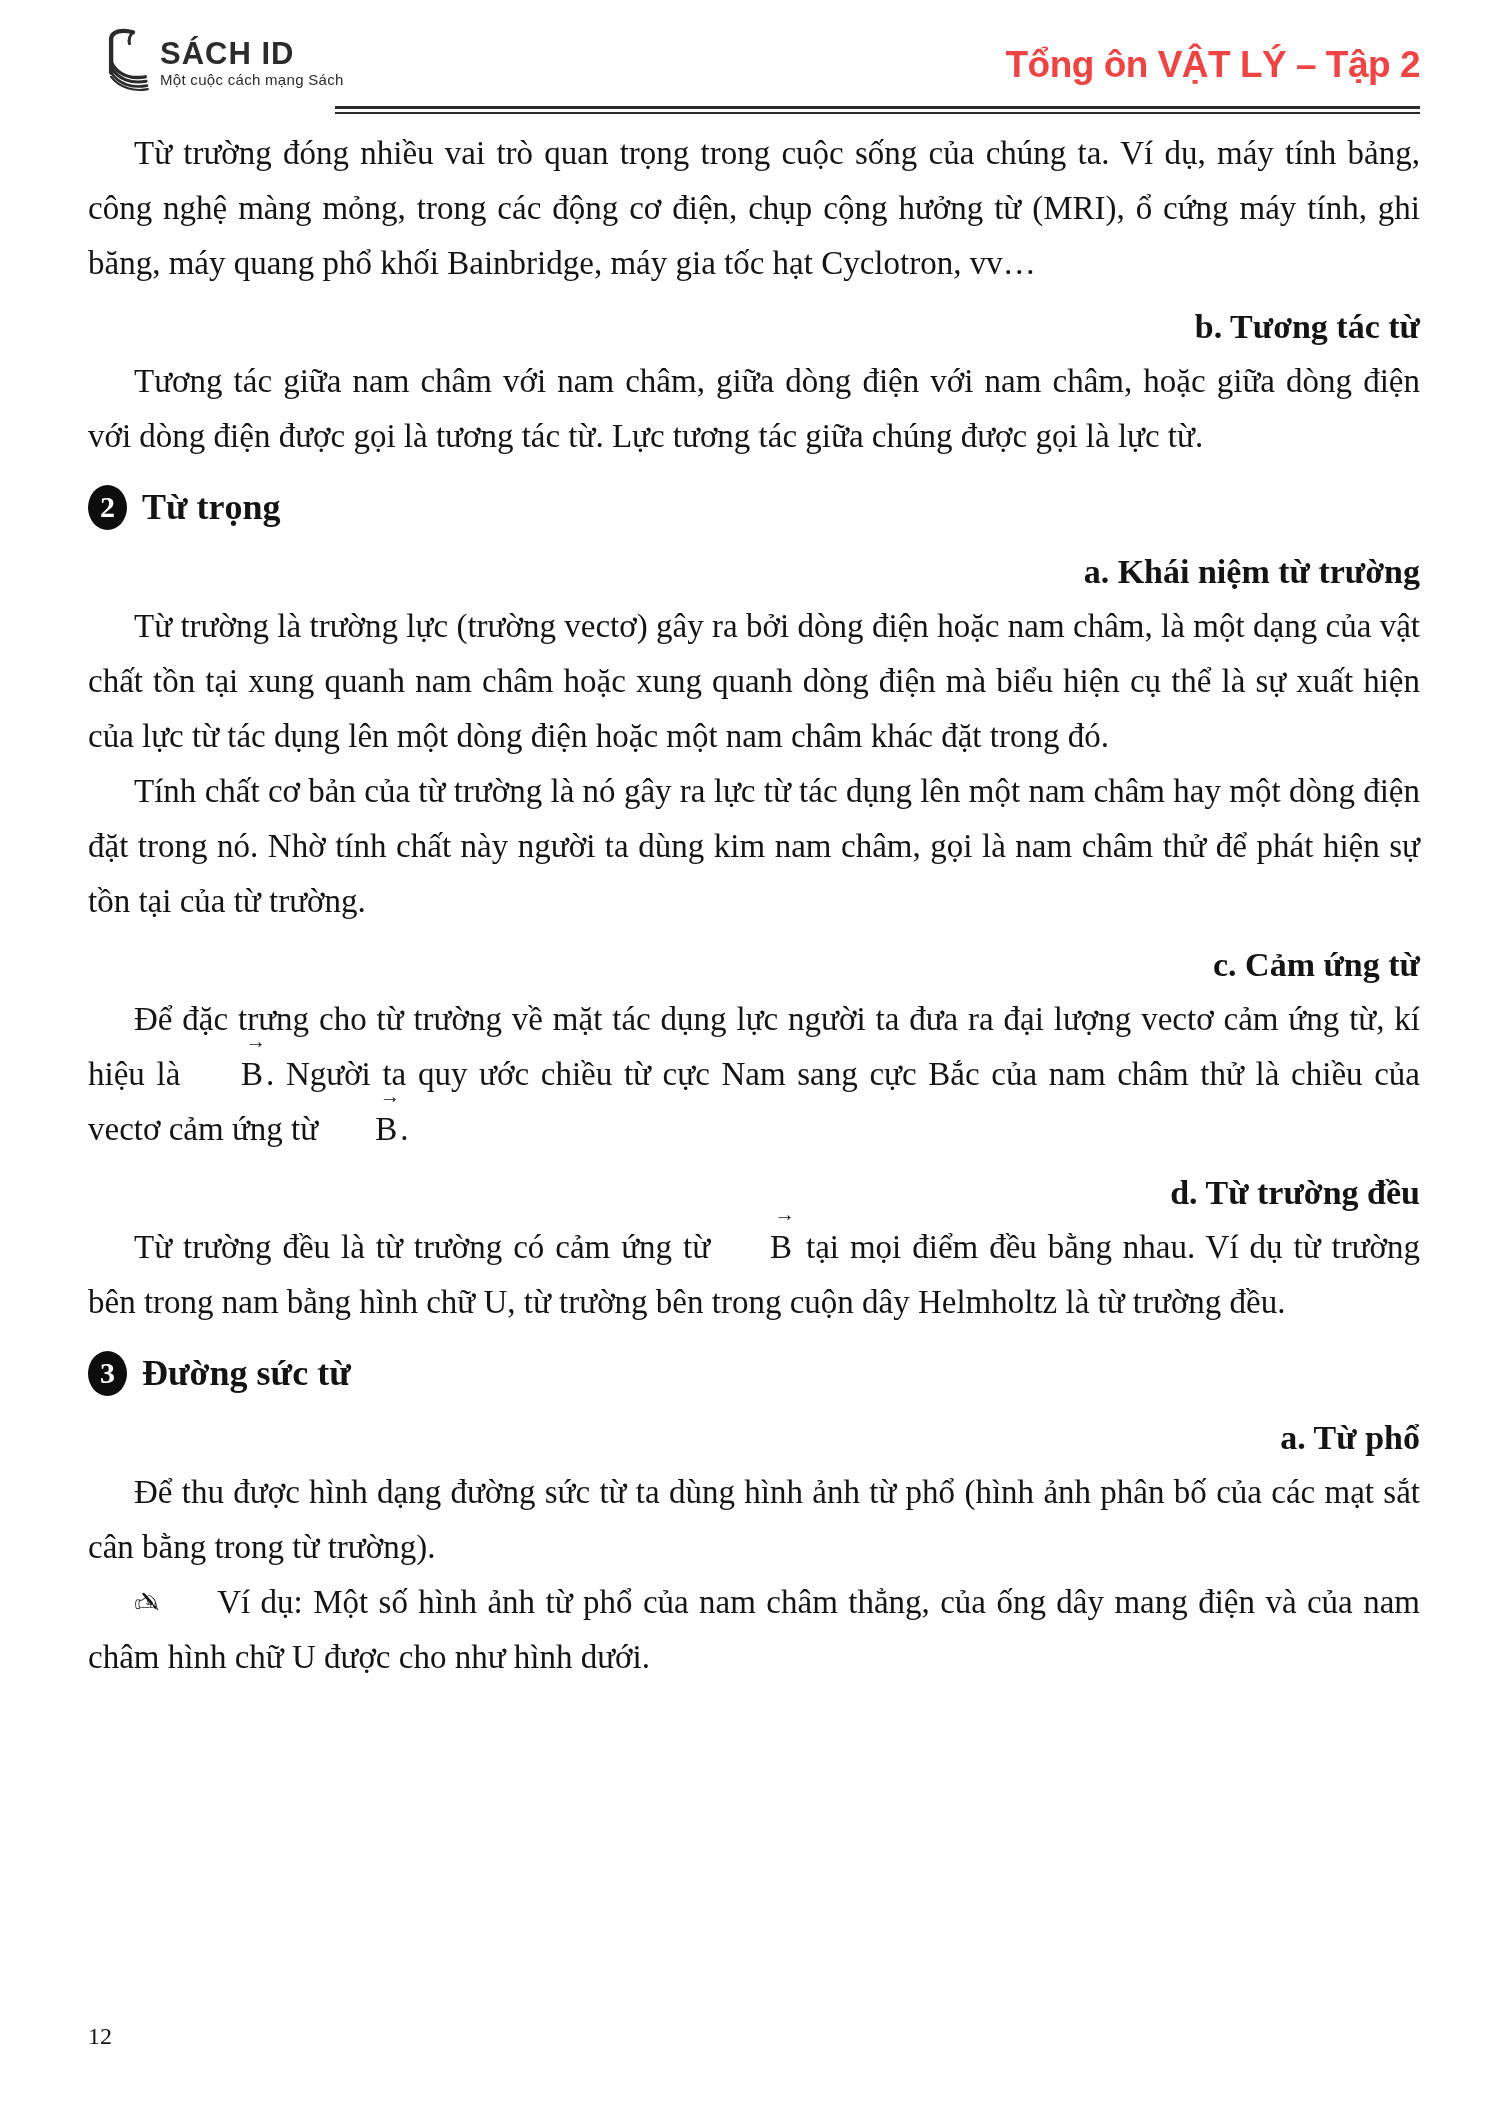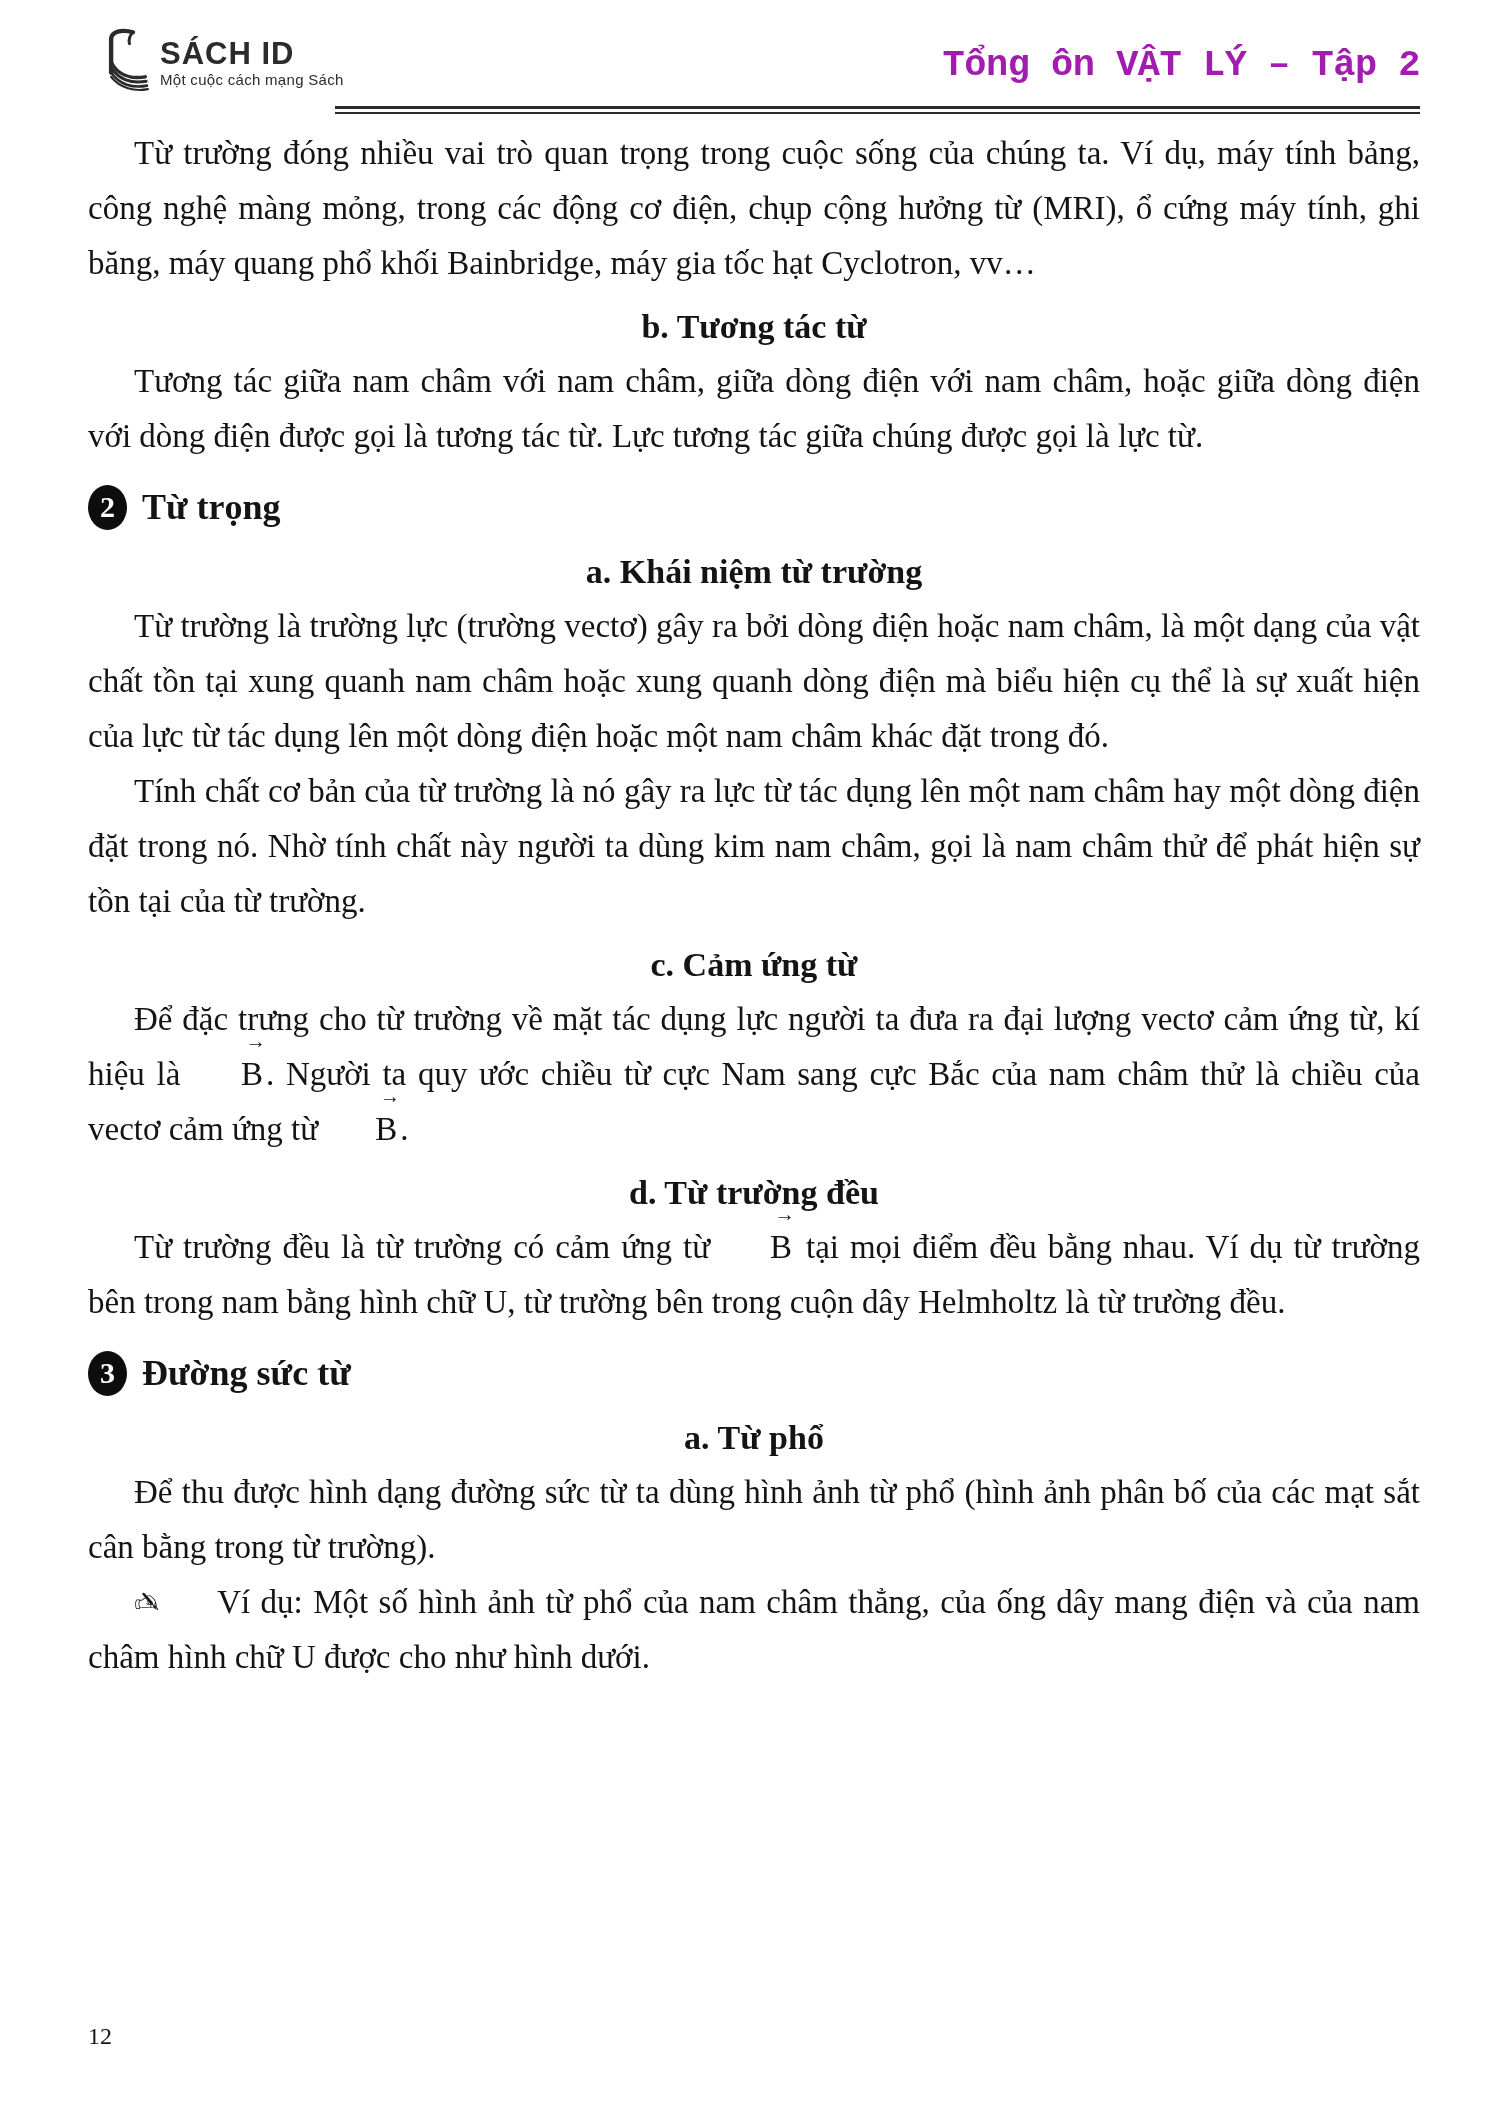--- a/index.html
+++ b/index.html
@@ -22,37 +22,37 @@
   .logo-name{
     font-family:"Liberation Sans","DejaVu Sans",sans-serif;
     font-weight:bold;font-size:31px;line-height:32px;color:#2b2b2b;letter-spacing:1px;
   }
   .logo-tagline{
     font-family:"Liberation Sans","DejaVu Sans",sans-serif;
     font-size:15px;line-height:20px;color:#2b2b2b;letter-spacing:0.3px;
   }
   .header-title{
     position:absolute;right:0;top:24px;
-    font-family:Liberation Mono, monospace;
-    font-weight:bold;font-size:37px;letter-spacing:-0.5px;color:#a21caf;
+    font-family:Liberation Sans, sans-serif;
+    font-weight:bold;font-size:37px;letter-spacing:-0.5px;color:#ef4444;
     white-space:nowrap;
   }
   .header-rule{
     position:absolute;left:247px;right:0;bottom:0;
     height:3px;border-top:3px solid #2a2a2a;border-bottom:2px solid #2a2a2a;
   }
   
   .content{margin-top:12px;}
   p.body{
     margin:0;font-size:33px;line-height:55px;
     text-align:justify;text-justify:inter-word;
   }
   p.indent{text-indent:46px;}
   h3.sub{
-    margin:8px 0 0 0;font-size:34px;line-height:55px;font-weight:bold;text-align:center;
+    margin:8px 0 0 0;font-size:34px;line-height:55px;font-weight:bold;text-align:right;
   }
   h2.sec{
     margin:14px 0 4px 0;font-size:36px;line-height:58px;font-weight:bold;
     display:flex;align-items:center;text-align:left;
   }
   .badge{
     display:inline-flex;align-items:center;justify-content:center;
     width:39px;height:45px;border-radius:50%;
     background:#0d0d0d;color:#ffffff;
     font-size:30px;font-weight:bold;

